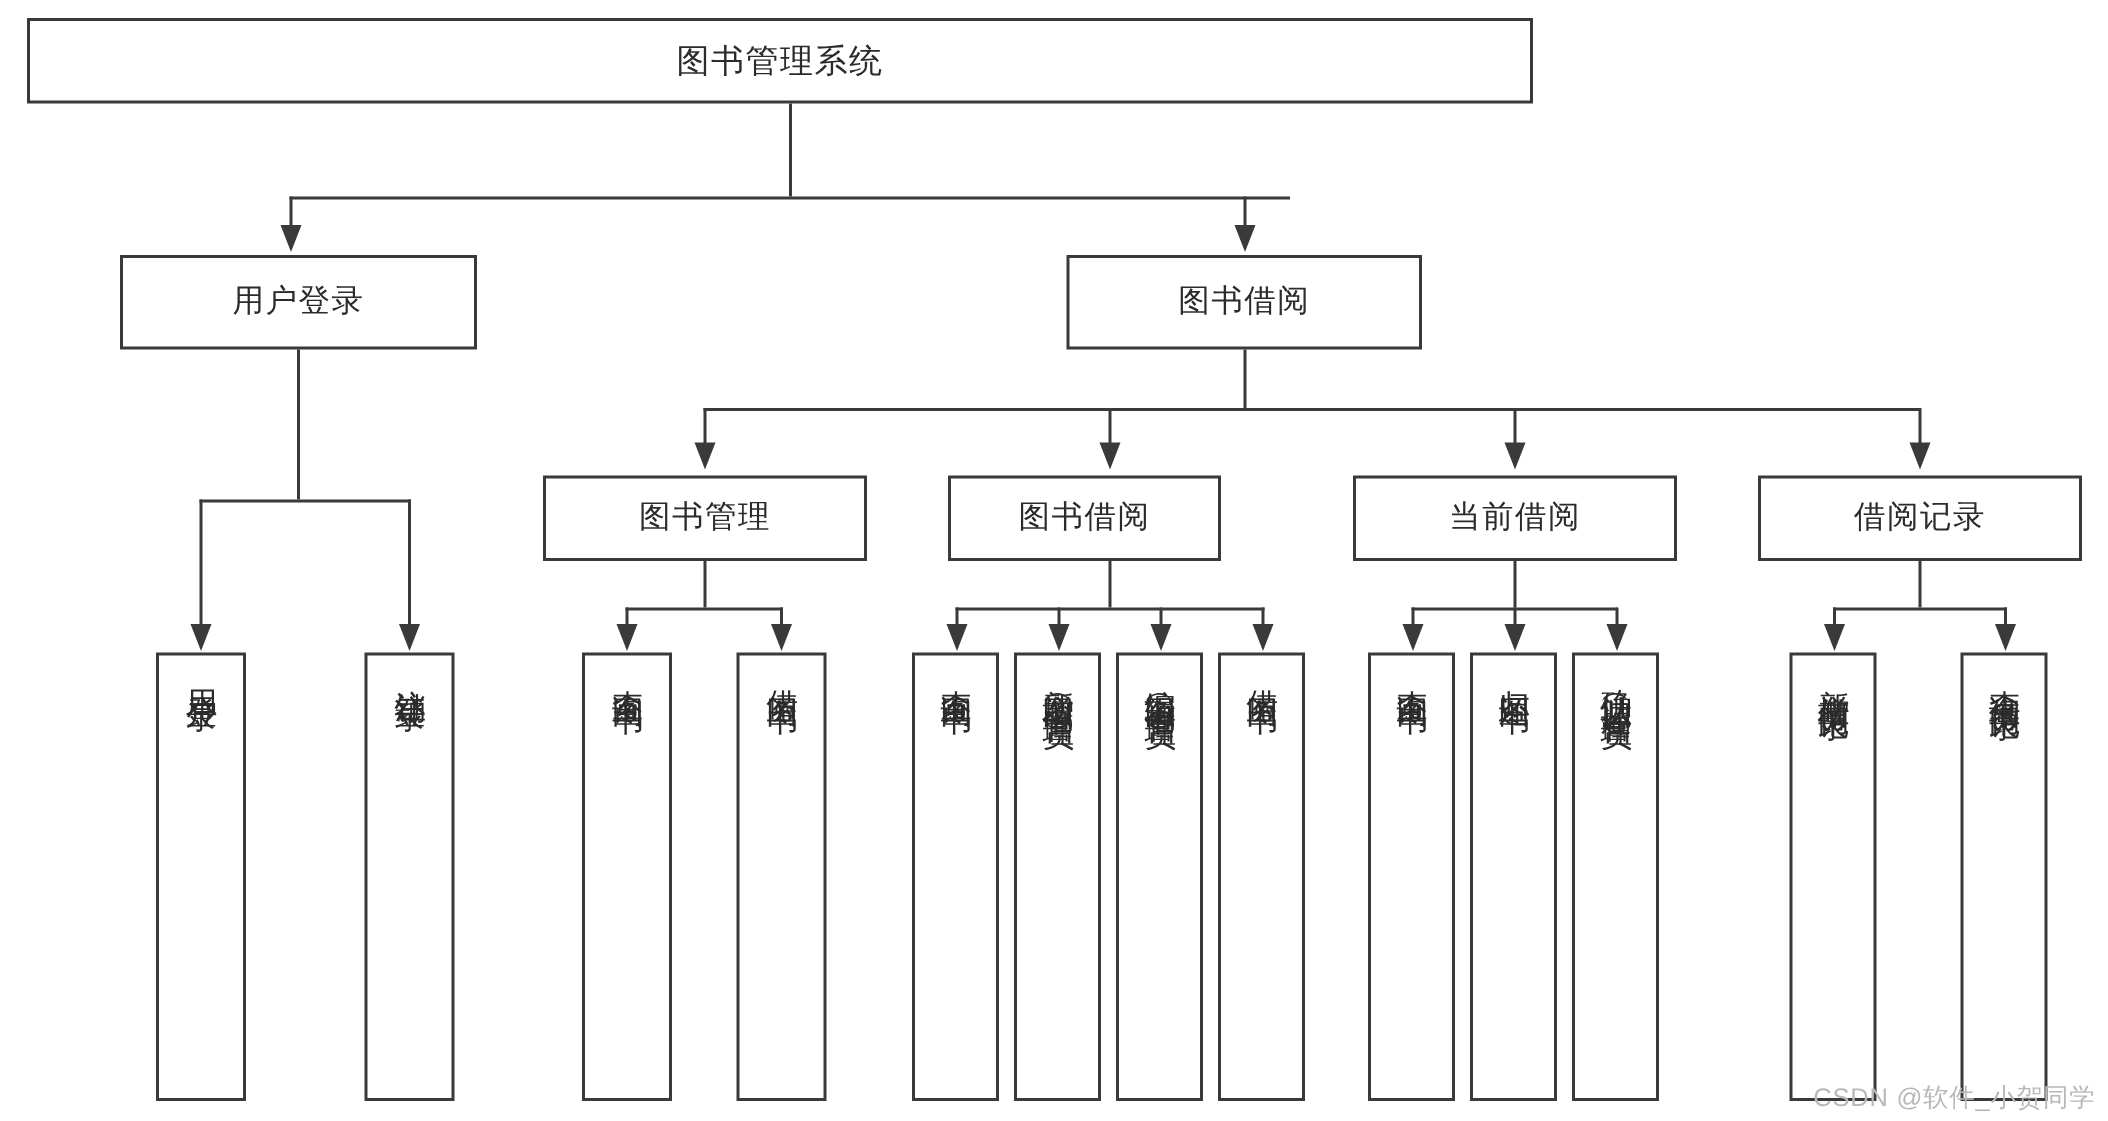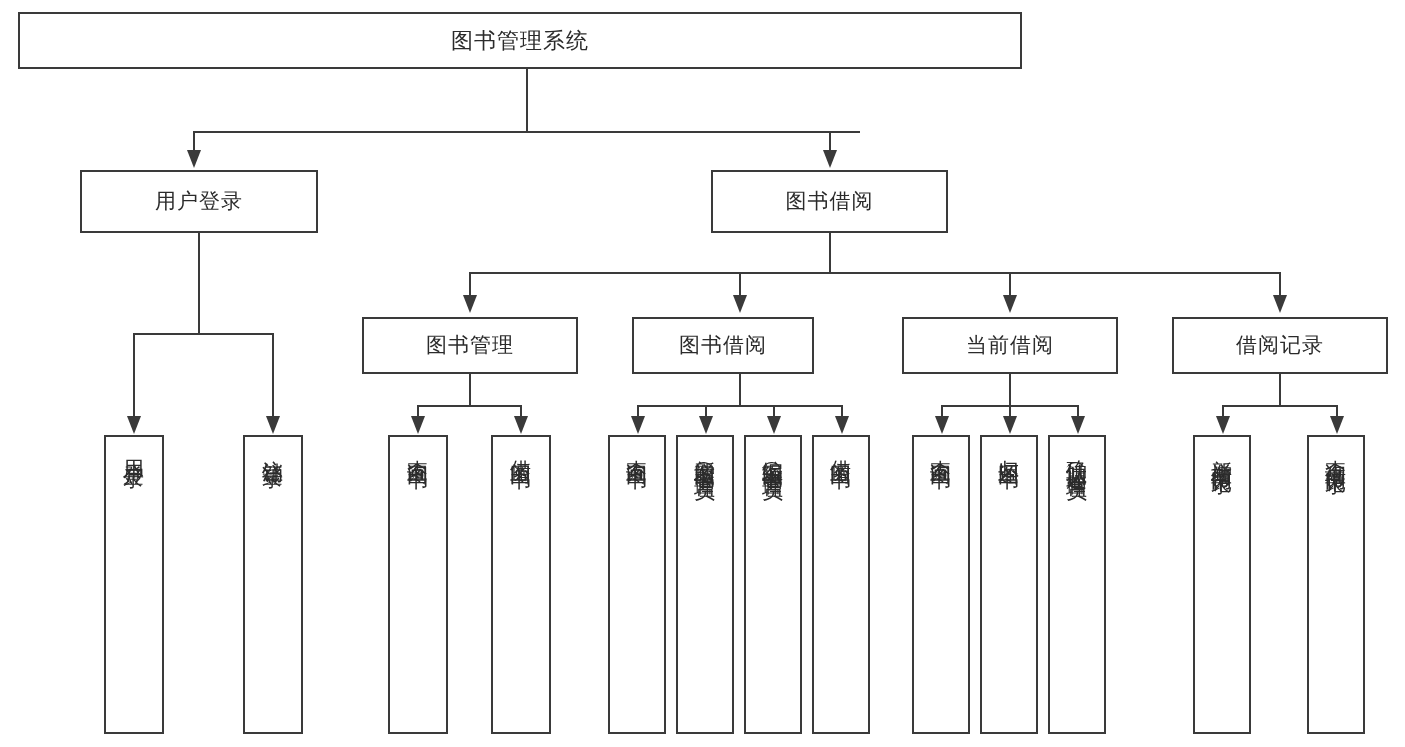--- a/index.html
+++ b/index.html
@@ -214,14 +214,15 @@
     <span class="label">确认归还（管理员）</span>
   </div>
 
   <div class="node v" style="left:1193px; top:435px; width:58px; height:299px;">
     <span class="label">新增借阅记录</span>
   </div>
   <div class="node v" style="left:1307px; top:435px; width:58px; height:299px;">
     <span class="label">查询借阅记录</span>
   </div>
 
+  <div id="watermark">CSDN @软件_小贺同学</div>
 
 </div>
 
 </body></html>

